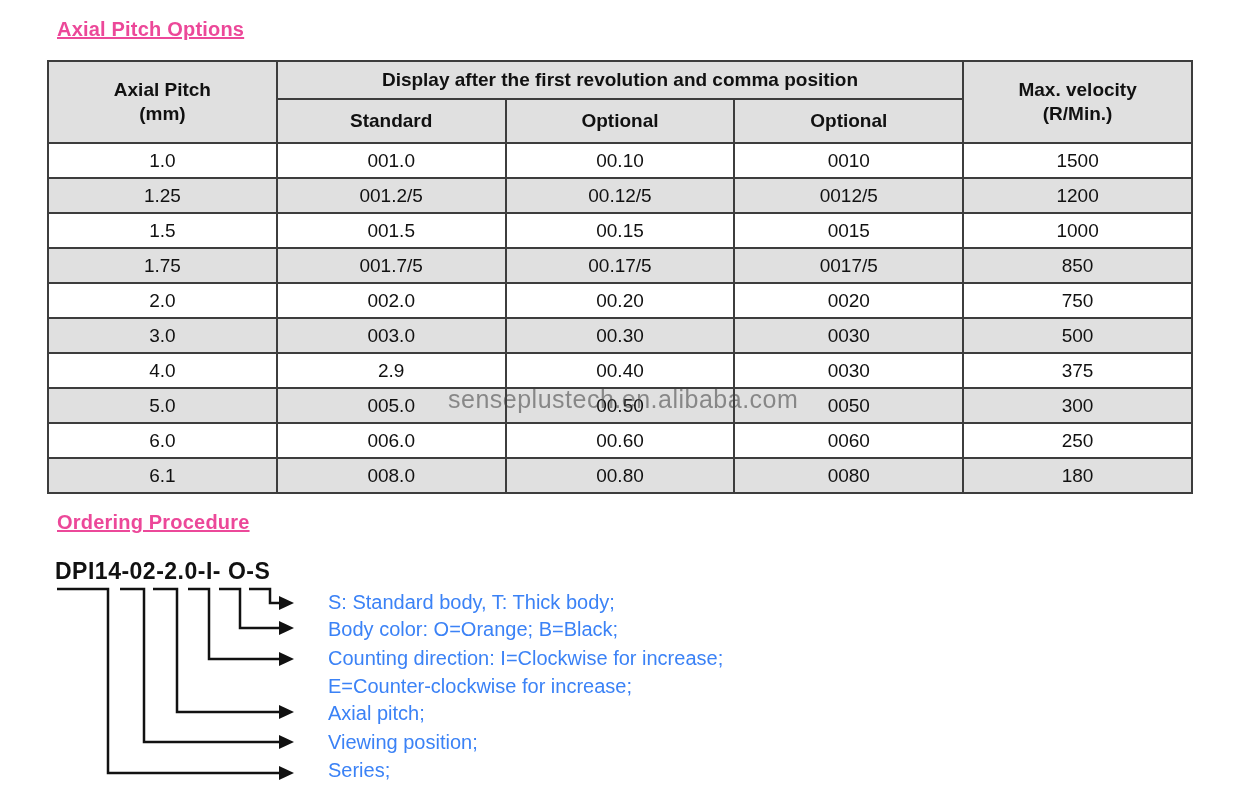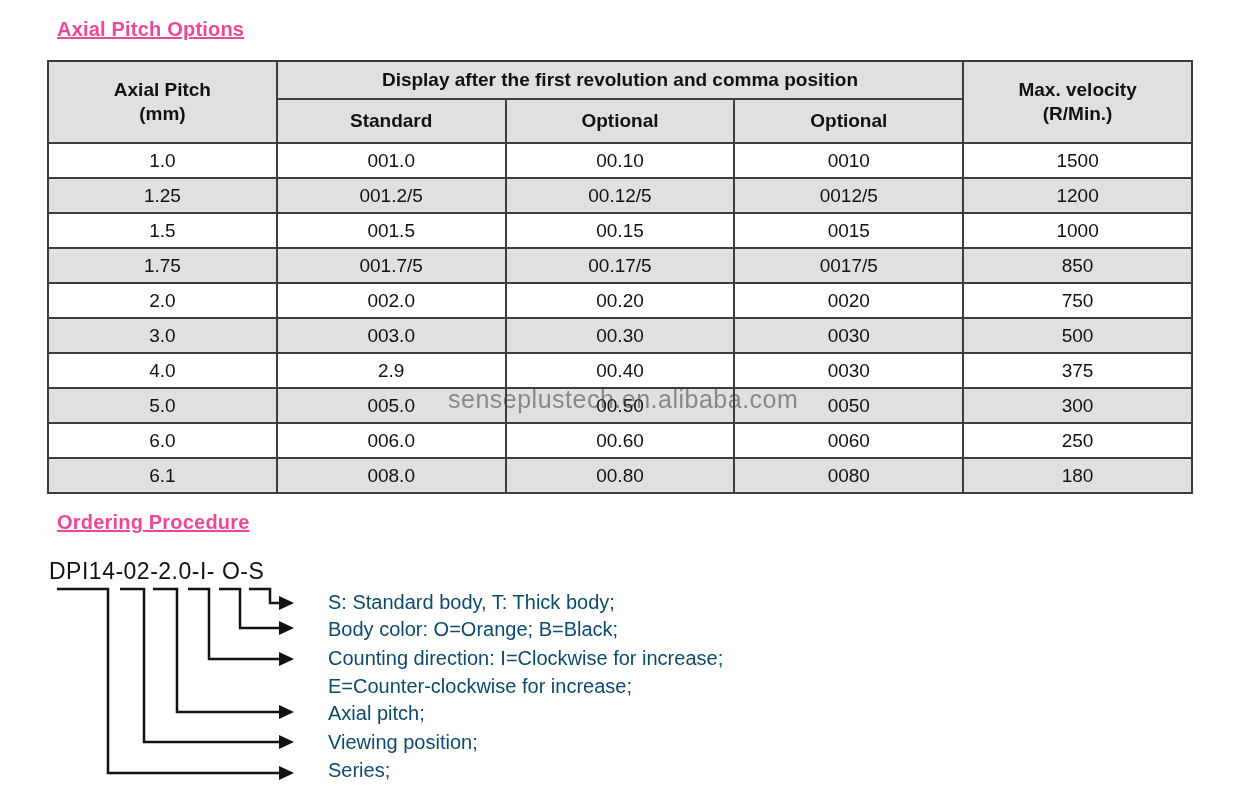--- a/index.html
+++ b/index.html
@@ -52,39 +52,39 @@
     color: #404040;
     opacity: 0.55;
     letter-spacing: 0.5px;
     z-index: 5;
     white-space: nowrap;
   }
 
   
   .order-code {
     position: absolute;
-    left: 49px;
+    left: 55px;
     top: 558px;
     font-size: 23px;
-    font-weight: normal;
+    font-weight: bold;
     letter-spacing: 0.5px;
     white-space: pre;
   }
   svg.bracket-lines {
     position: absolute;
     left: 0; top: 0;
     width: 1240px; height: 810px;
     z-index: 2;
   }
   .diagram-label {
     position: absolute;
     left: 328px;
     font-size: 20px;
     line-height: 22px;
-    color: #0c4a6e;
+    color: #3b82f6;
     white-space: nowrap;
   }
   #dl0 { top: 591px; }
   #dl1 { top: 618px; }
   #dl2 { top: 647px; }
   #dl3 { top: 675px; }
   #dl4 { top: 702px; }
   #dl5 { top: 731px; }
   #dl6 { top: 759px; }
 </style>

